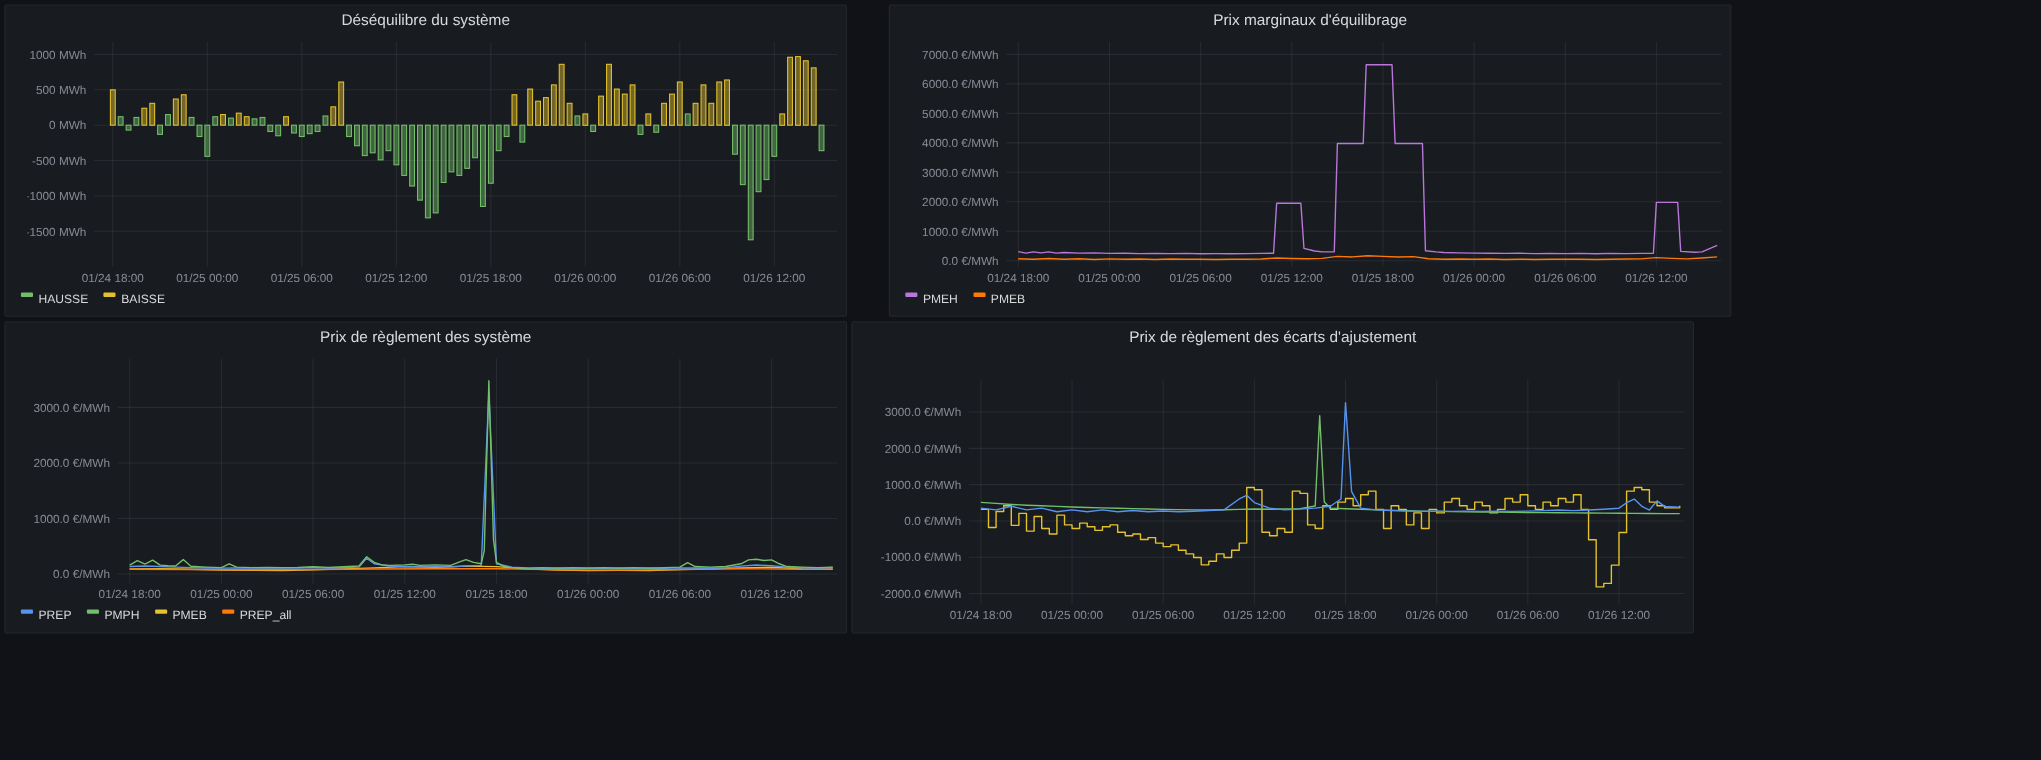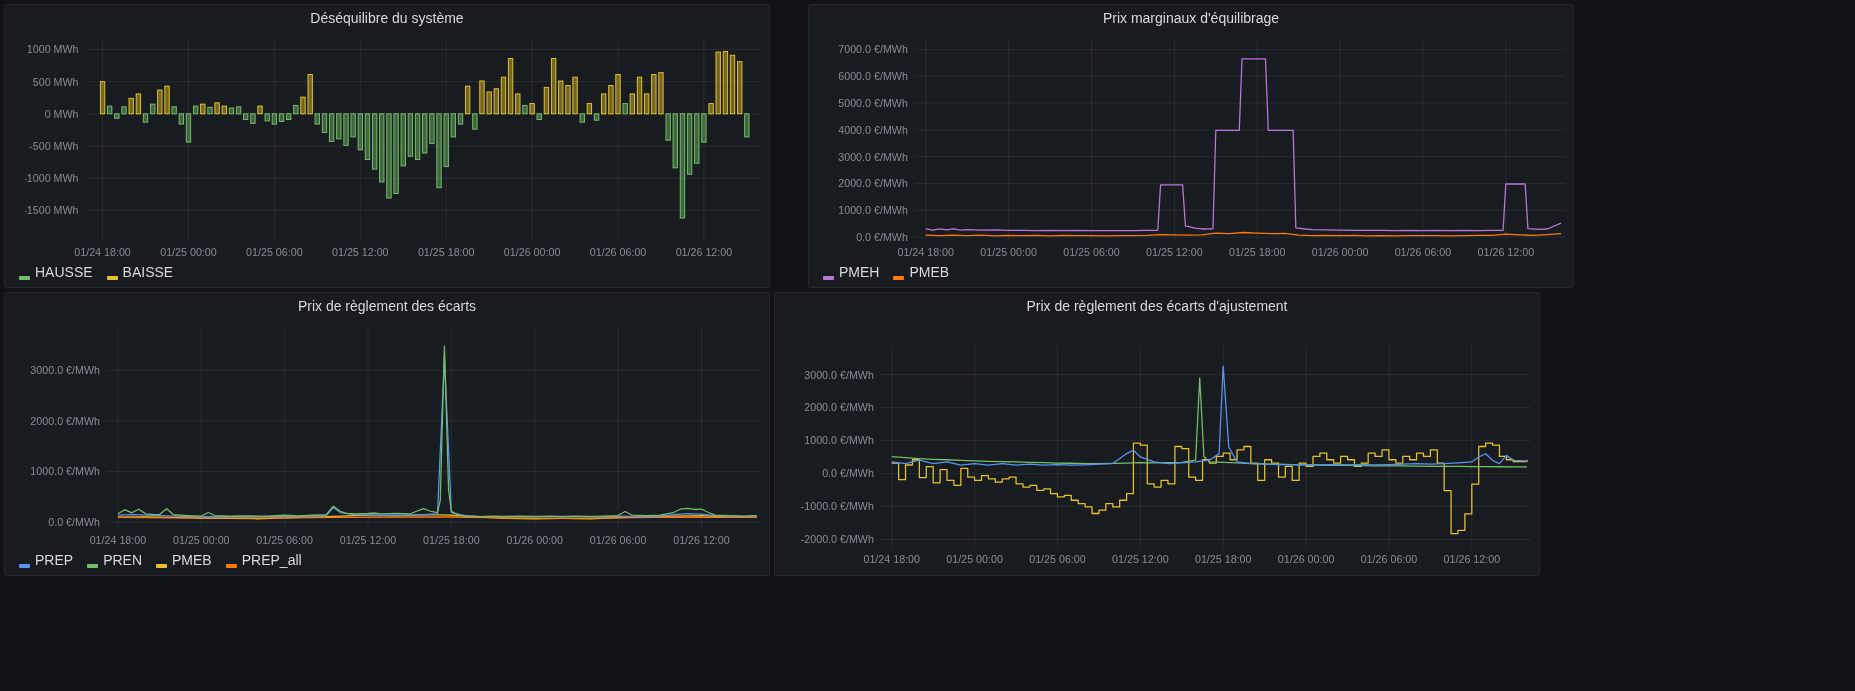--- a/index.html
+++ b/index.html
@@ -26,21 +26,21 @@
     color: var(--title-color, #d8d9da); font-size: 14px; font-weight: 500;
     cursor: pointer; flex: 0 0 auto;
   }
   .plot { flex: 1 1 auto; position: relative; margin-left: 20px; }
   .plot svg { position: absolute; left: 0; top: 0; width: 100%; height: 100%; display: block; }
   .legend {
     flex: 0 0 auto; height: 24px;
     display: flex; align-items: center; gap: 14px;
     padding: 0 10px 6px 14px;
   }
-  .legend-item { display: inline-flex; align-items: flex-end; gap: 5px; color: #d8d9da; font-size: 14px; cursor: pointer; }
+  .legend-item { display: inline-flex; align-items: flex-start; gap: 5px; color: #d8d9da; font-size: 11px; cursor: pointer; }
   .swatch { width: 11px; height: 4px; border-radius: 1px; display: inline-block; }
   svg text.tick { fill: var(--axis-color, rgba(204,204,220,0.62)); font-size: 11px; font-family: "Liberation Sans", sans-serif; }
 </style>
 </head>
 <body>
 
 <div class="dashboard">
 
   <section class="panel p1">
     <header class="panel-title">Déséquilibre du système</header>
@@ -225,21 +225,21 @@
           <span>PMEH</span>
         </span>
         <span class="legend-item">
           <span class="swatch" style="background: rgb(255, 120, 10);"></span>
           <span>PMEB</span>
         </span>
       </footer>
   </section>
 
   <section class="panel p3">
-    <header class="panel-title">Prix de règlement des écarts</header>
+    <header class="panel-title">Prix de règlement des système</header>
     <div class="plot">
       <svg viewBox="0 0 764 232">
           <line x1="84" y1="49.629629629629626" x2="756" y2="49.629629629629626" stroke="rgba(204,204,220,0.09)" stroke-width="1"></line>
           <text x="77" y="53.629629629629626" text-anchor="end" class="tick">3000.0 €/MWh</text>
           <line x1="84" y1="101.48148148148148" x2="756" y2="101.48148148148148" stroke="rgba(204,204,220,0.09)" stroke-width="1"></line>
           <text x="77" y="105.48148148148148" text-anchor="end" class="tick">2000.0 €/MWh</text>
           <line x1="84" y1="153.33333333333334" x2="756" y2="153.33333333333334" stroke="rgba(204,204,220,0.09)" stroke-width="1"></line>
           <text x="77" y="157.33333333333334" text-anchor="end" class="tick">1000.0 €/MWh</text>
           <line x1="84" y1="205.1851851851852" x2="756" y2="205.1851851851852" stroke="rgba(204,204,220,0.09)" stroke-width="1"></line>
           <text x="77" y="209.1851851851852" text-anchor="end" class="tick">0.0 €/MWh</text>
@@ -265,21 +265,21 @@
           <path d="M95.4 196.9L102.5 192.7L109.7 195.9L116.8 192.2L123.9 196.9L131.1 197.4L138.2 197.7L145.4 191.7L152.5 197.9L166.8 198.7L181.0 199.2L188.2 195.6L195.3 198.7L209.6 199.2L223.8 199.0L238.1 199.2L252.4 199.0L266.6 198.4L280.9 199.0L295.2 198.4L309.4 197.7L316.6 189.1L323.7 194.3L330.8 196.6L338.0 197.1L352.2 196.6L359.4 196.1L366.5 197.1L380.8 196.6L395.0 197.1L402.2 194.3L409.3 191.7L416.4 194.3L423.6 195.6L426.4 183.4L430.7 24.7L435.0 173.0L437.8 194.3L445.0 198.2L452.1 199.2L466.4 199.7L480.6 199.2L494.9 199.7L509.2 199.2L523.4 199.7L537.7 199.2L552.0 199.7L566.2 199.2L580.5 199.7L594.8 199.2L609.0 198.7L616.2 194.6L623.3 198.2L637.6 198.7L651.8 198.2L666.1 195.6L673.2 192.0L680.4 191.4L687.5 192.5L694.6 192.0L701.8 195.6L708.9 198.2L723.2 198.7L737.5 199.2L751.7 198.7" fill="none" stroke="#73bf69" stroke-width="1.3" stroke-linejoin="round"></path>
         </svg>
     </div>
     <footer class="legend">
         <span class="legend-item">
           <span class="swatch" style="background: rgb(87, 148, 242);"></span>
           <span>PREP</span>
         </span>
         <span class="legend-item">
           <span class="swatch" style="background: rgb(115, 191, 105);"></span>
-          <span>PREN</span>
+          <span>PMPH</span>
         </span>
         <span class="legend-item">
           <span class="swatch" style="background: rgb(227, 194, 45);"></span>
           <span>PMEB</span>
         </span>
         <span class="legend-item">
           <span class="swatch" style="background: rgb(255, 120, 10);"></span>
           <span>PREP_all</span>
         </span>
       </footer>

